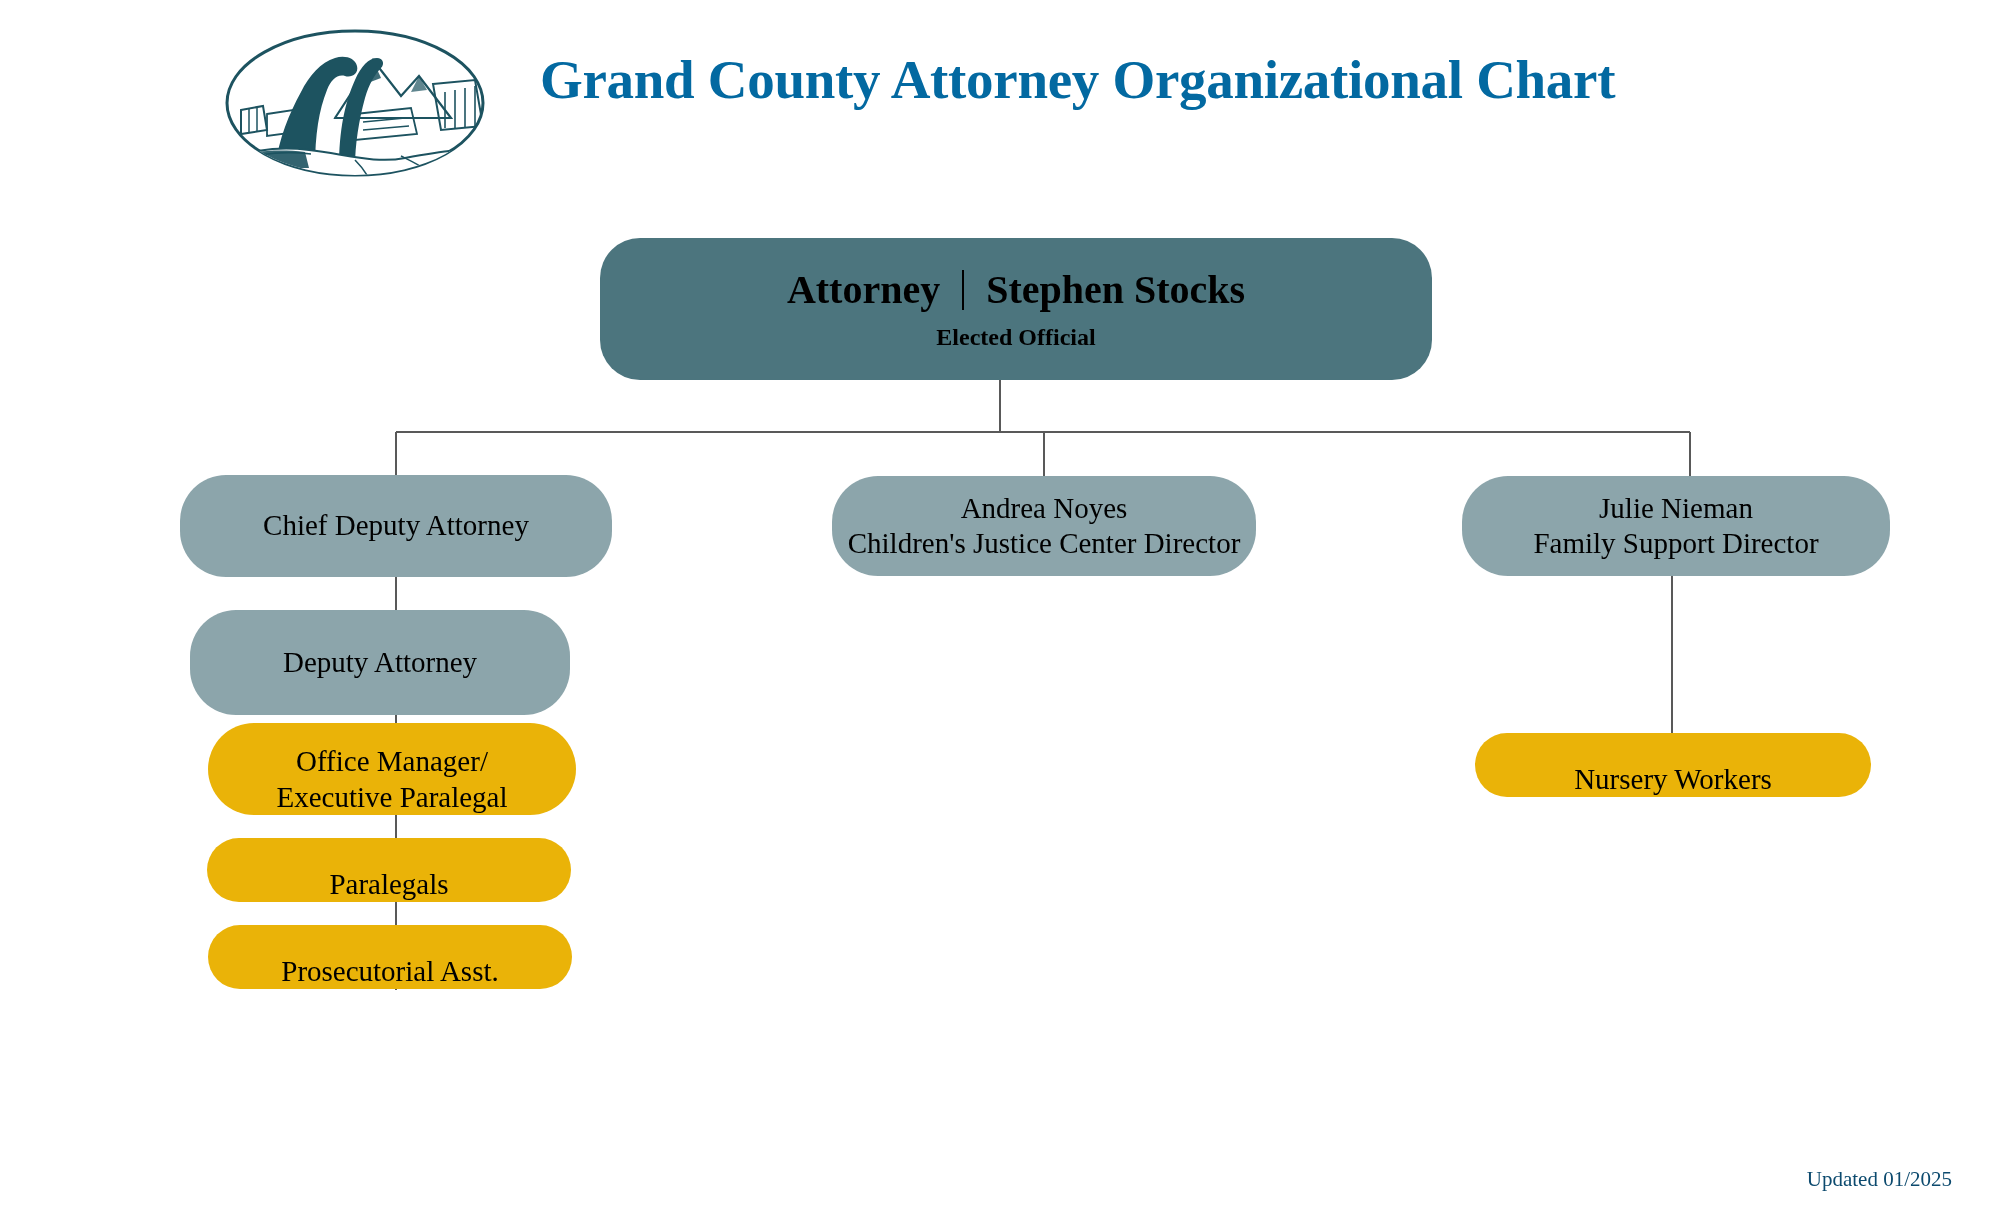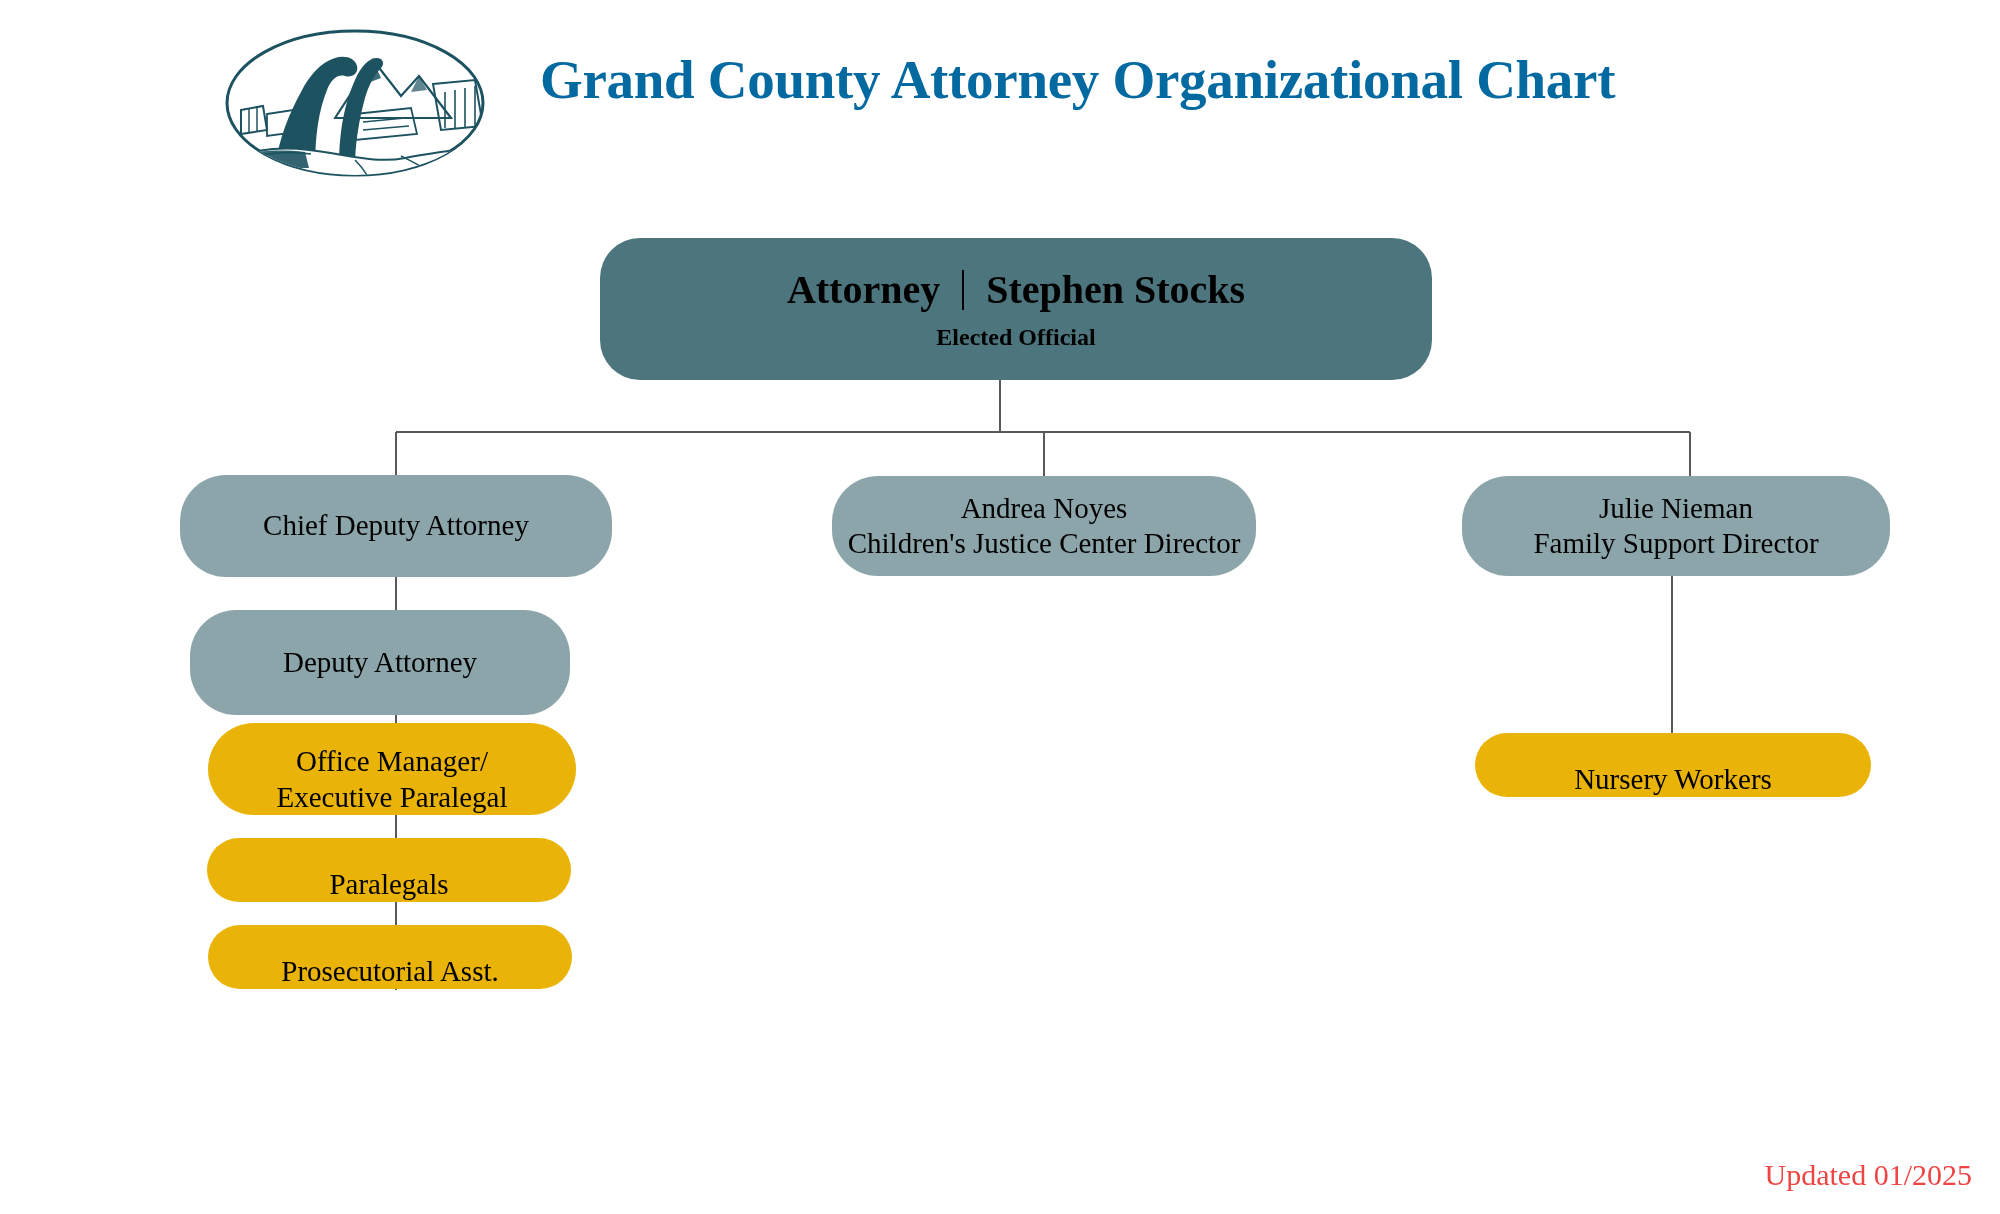--- a/index.html
+++ b/index.html
@@ -134,24 +134,24 @@
   #node-deputy     { left: 190px; top: 610px; width: 380px; height: 105px; }
   #node-officemgr  { left: 208px; top: 723px; width: 368px; height: 92px; }
   #node-paralegals { left: 207px; top: 838px; width: 364px; height: 64px; }
   #node-prosasst   { left: 208px; top: 925px; width: 364px; height: 64px; }
 
   
   #node-nursery { left: 1475px; top: 733px; width: 396px; height: 64px; }
 
   #footer-updated {
     position: absolute;
-    right: 28px;
+    right: 48px;
     bottom: 22px;
-    font-size: 30px;
-    color: #ef4444;
+    font-size: 21px;
+    color: #0c4a6e;
     white-space: nowrap;
   }
 </style>
 </head>
 <body>
 
 <div id="header">
 
   <div id="logo">
     <svg viewBox="0 0 300 170" xmlns="http://www.w3.org/2000/svg">

